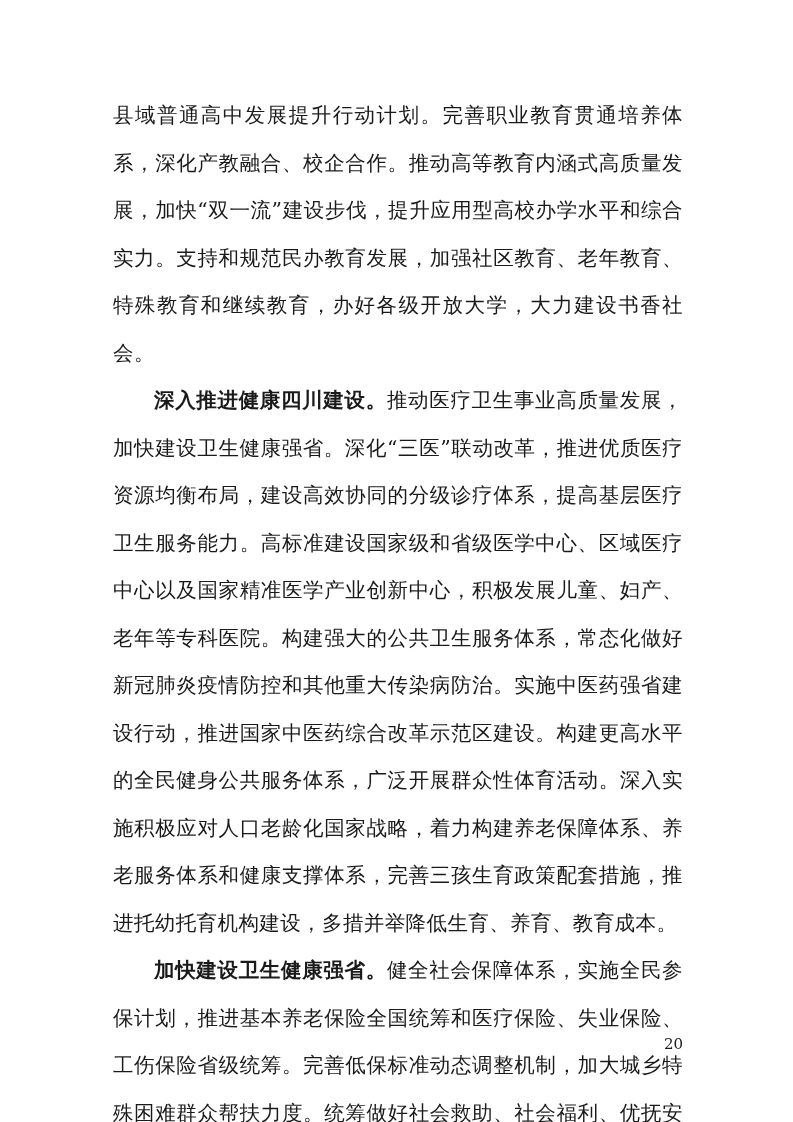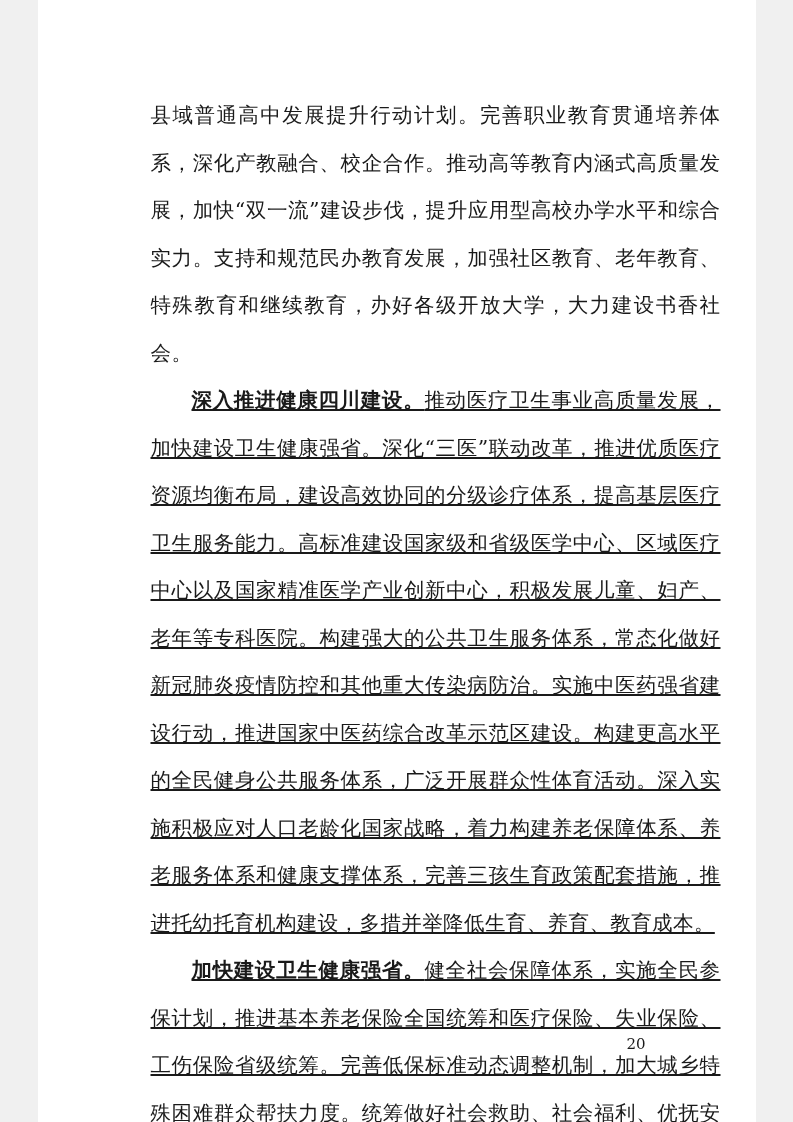--- a/index.html
+++ b/index.html
@@ -5,21 +5,21 @@
   html, body {
     margin: 0;
     padding: 0;
     background: #f0f0f0;
   }
   body {
     font-family: "DejaVu Sans", sans-serif;
   }
   .page {
     position: relative;
-    width: 718px;
+    width: 793px;
     height: 1122px;
     background: #ffffff;
     margin: 0 auto;
     overflow: hidden;
     box-sizing: border-box;
   }
   .content {
     position: absolute;
     left: 113px;
     top: 92px;
@@ -33,21 +33,20 @@
     text-align: justify;
     text-justify: inter-ideograph;
     margin: 0;
     letter-spacing: 0.4px;
   }
   .para + .para {
     margin-top: 0px;
   }
   .indent {
     text-indent: 41px;
-    text-decoration: underline;
   }
   .lead {
     font-weight: bold;
   }
   .page-number {
     position: absolute;
     right: 110px;
     top: 1035px;
     font-family: "DejaVu Serif", serif;
     font-size: 15px;

